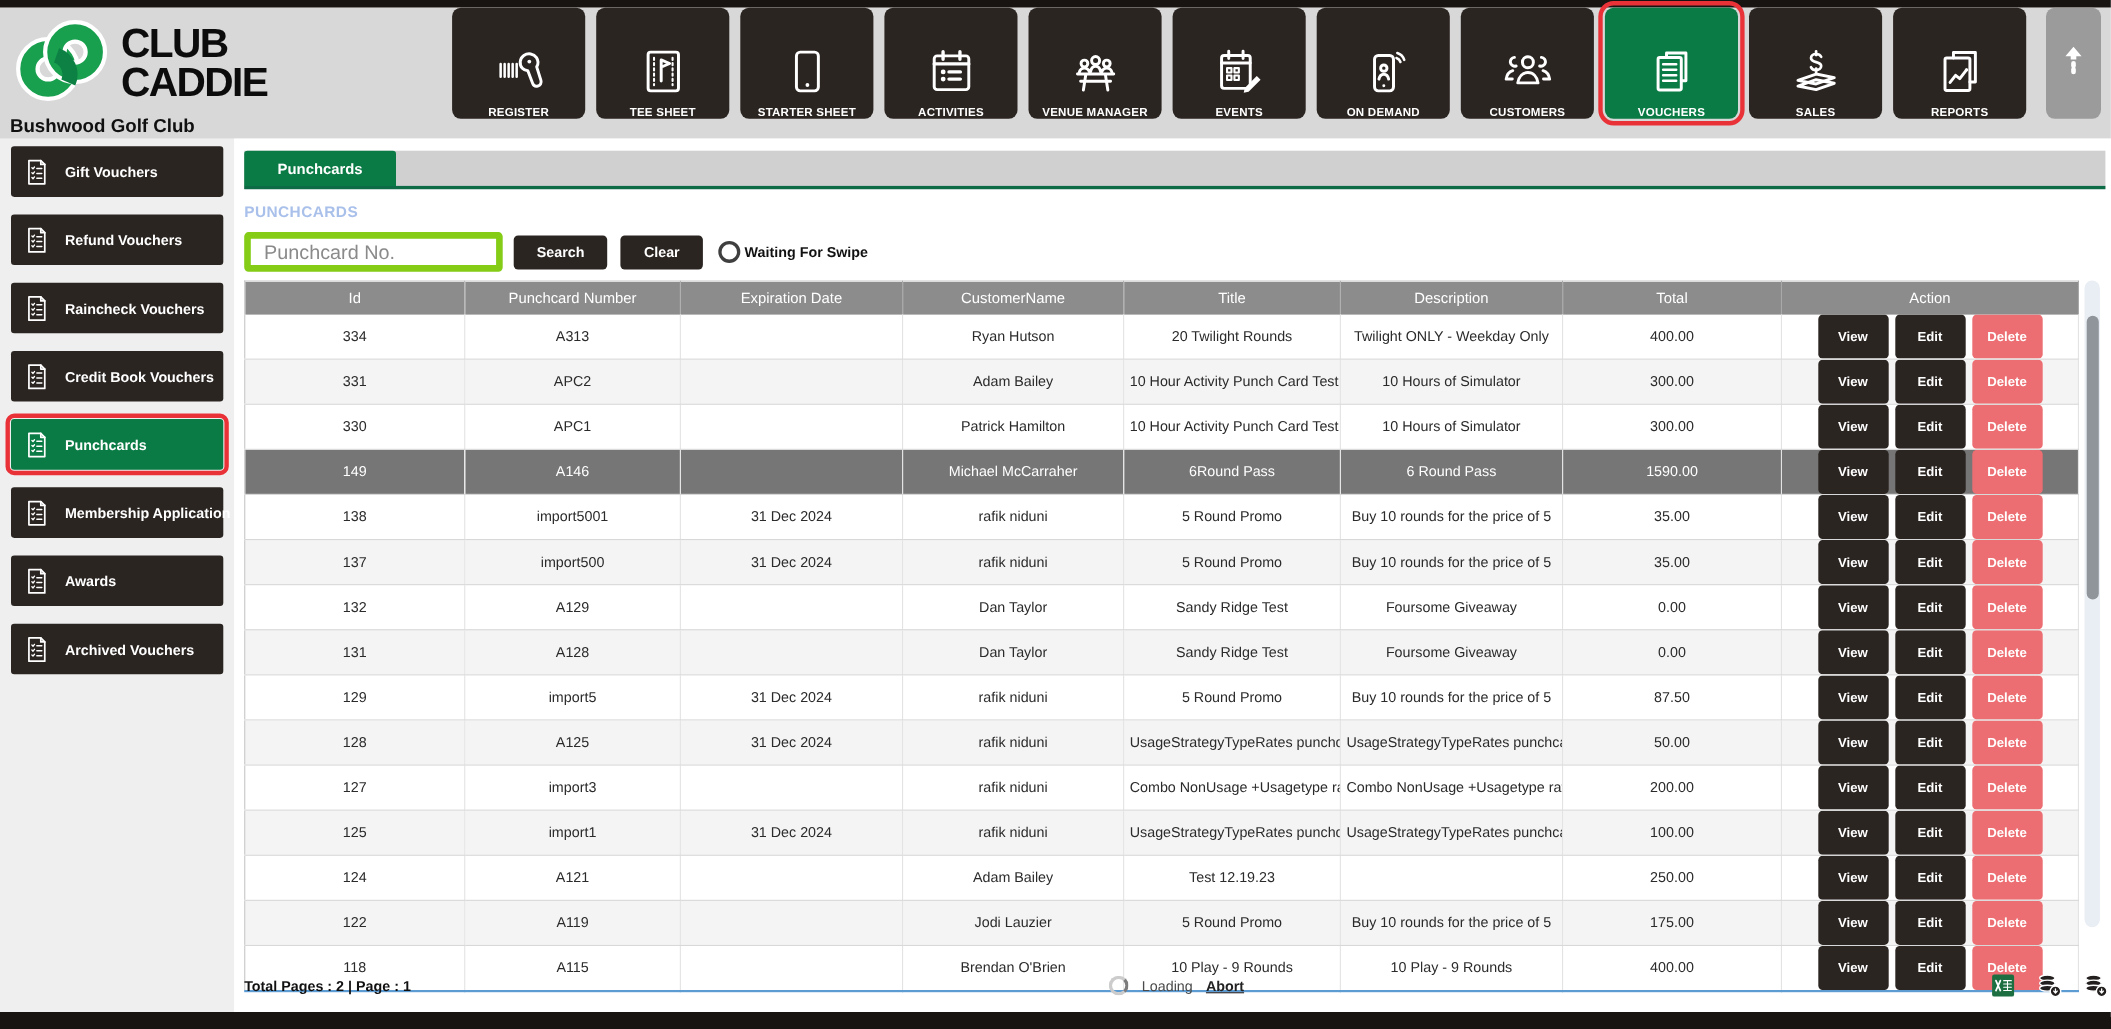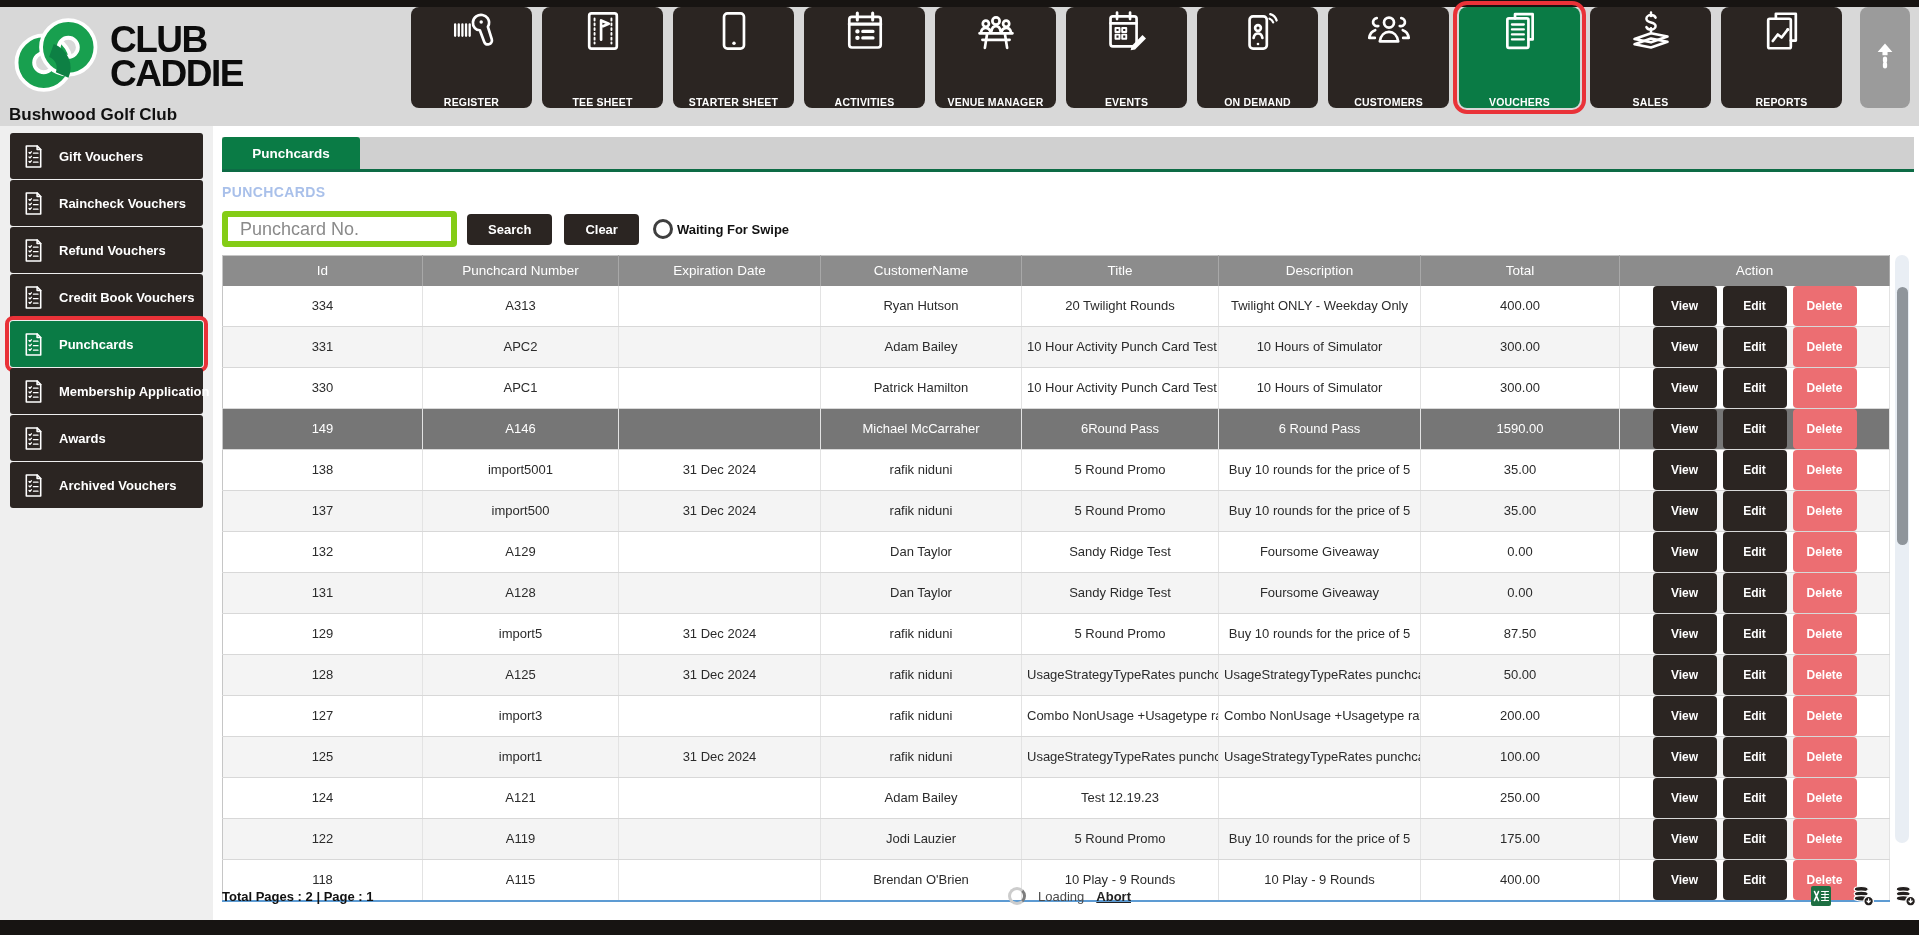--- a/index.html
+++ b/index.html
@@ -11,30 +11,30 @@
   .bottom-strip { position:absolute; left:0; bottom:0; width:100%; height:15px; background:#171412; }
 
   
   .header { position:relative; height:119px; background:#d8d8d8; }
   .brand { position:absolute; left:10px; top:2px; display:flex; align-items:center; gap:8px; }
   .brand-text { font-size:37px; font-weight:800; letter-spacing:-1.5px; line-height:0.92; color:#0c0c0c; }
   .club-name { position:absolute; left:9px; bottom:1px; font-size:17px; font-weight:700; color:#101010; }
 
   .toolbar { position:absolute; right:77px; top:0; display:flex; gap:10px; }
   .navbtn { width:121px; height:101px; background:#2b2522; border-radius:8px; color:#fff;
-            display:flex; flex-direction:column; align-items:center; justify-content:space-between; gap:7px; cursor:pointer; }
+            display:flex; flex-direction:column; align-items:center; justify-content:flex-end; gap:7px; cursor:pointer; }
   .navbtn .ic { height:48px; display:flex; align-items:center; justify-content:center; }
   .navbtn .lbl { font-size:10.5px; font-weight:700; letter-spacing:.2px; white-space:nowrap; }
   .navbtn.active { background:#0a7b45; outline:4px solid #e93238; outline-offset:2px; }
   .scrolltop { position:absolute; right:9px; top:0; width:50px; height:101px; background:#9b9b9b; border-radius:8px;
                color:#fff; display:flex; align-items:center; justify-content:center; cursor:pointer; }
 
   
   .content { display:flex; height:794px; }
-  .sidebar { width:213px; background:#efefef; padding:7px 10px 0 10px; display:flex; flex-direction:column; gap:1px; }
+  .sidebar { width:213px; background:#efefef; padding:7px 10px 0 10px; display:flex; flex-direction:column; gap:16px; }
   .sideitem { flex:0 0 46px; background:#2b2522; border-radius:3px; color:#fff; display:flex; align-items:center;
               gap:12px; padding:0 10px; cursor:pointer; }
   .sideitem .lbl { font-size:13px; font-weight:600; white-space:nowrap; }
   .sideitem.active { background:#0a7b45; outline:4px solid #e93238; outline-offset:1px; }
   .sideitem .ic { display:flex; align-items:center; }
 
   .main { flex:1; background:#fff; position:relative; padding-left:9px; }
   .tabbar { margin-top:11px; width:1692px; height:35px; background:#d0d0d0; border-bottom:3px solid #0d6b45; display:flex; }
   .tab { min-width:138px; padding:0 24px; background:#0a7b45; color:#fff; font-size:13.5px; font-weight:700;
          display:flex; align-items:center; justify-content:center; border-radius:3px 3px 0 0; cursor:pointer; }
@@ -249,32 +249,32 @@
         </div>
         <div class="sideitem">
           <span class="ic">
             <svg width="27" height="27" viewBox="0 0 24 24" fill="none" stroke="currentColor" stroke-width="1.4" stroke-linecap="round" stroke-linejoin="round">
               <path d="M5.6 2.6h9.6l3.2 3.2v15.6H5.6z"></path>
               <path d="M15.2 2.6v3.2h3.2"></path>
               <path d="M8 8.4l.9.9 1.2-1.5M8 12.4l.9.9 1.2-1.5M8 16.4l.9.9 1.2-1.5" stroke-width="1.1"></path>
               <path d="M12 9h4M12 13h4M12 17h4" stroke-width="1.2"></path>
             </svg>
           </span>
+          <span class="lbl">Refund Vouchers</span>
+        </div>
+        <div class="sideitem">
+          <span class="ic">
+            <svg width="27" height="27" viewBox="0 0 24 24" fill="none" stroke="currentColor" stroke-width="1.4" stroke-linecap="round" stroke-linejoin="round">
+              <path d="M5.6 2.6h9.6l3.2 3.2v15.6H5.6z"></path>
+              <path d="M15.2 2.6v3.2h3.2"></path>
+              <path d="M8 8.4l.9.9 1.2-1.5M8 12.4l.9.9 1.2-1.5M8 16.4l.9.9 1.2-1.5" stroke-width="1.1"></path>
+              <path d="M12 9h4M12 13h4M12 17h4" stroke-width="1.2"></path>
+            </svg>
+          </span>
           <span class="lbl">Raincheck Vouchers</span>
-        </div>
-        <div class="sideitem">
-          <span class="ic">
-            <svg width="27" height="27" viewBox="0 0 24 24" fill="none" stroke="currentColor" stroke-width="1.4" stroke-linecap="round" stroke-linejoin="round">
-              <path d="M5.6 2.6h9.6l3.2 3.2v15.6H5.6z"></path>
-              <path d="M15.2 2.6v3.2h3.2"></path>
-              <path d="M8 8.4l.9.9 1.2-1.5M8 12.4l.9.9 1.2-1.5M8 16.4l.9.9 1.2-1.5" stroke-width="1.1"></path>
-              <path d="M12 9h4M12 13h4M12 17h4" stroke-width="1.2"></path>
-            </svg>
-          </span>
-          <span class="lbl">Refund Vouchers</span>
         </div>
         <div class="sideitem">
           <span class="ic">
             <svg width="27" height="27" viewBox="0 0 24 24" fill="none" stroke="currentColor" stroke-width="1.4" stroke-linecap="round" stroke-linejoin="round">
               <path d="M5.6 2.6h9.6l3.2 3.2v15.6H5.6z"></path>
               <path d="M15.2 2.6v3.2h3.2"></path>
               <path d="M8 8.4l.9.9 1.2-1.5M8 12.4l.9.9 1.2-1.5M8 16.4l.9.9 1.2-1.5" stroke-width="1.1"></path>
               <path d="M12 9h4M12 13h4M12 17h4" stroke-width="1.2"></path>
             </svg>
           </span>

